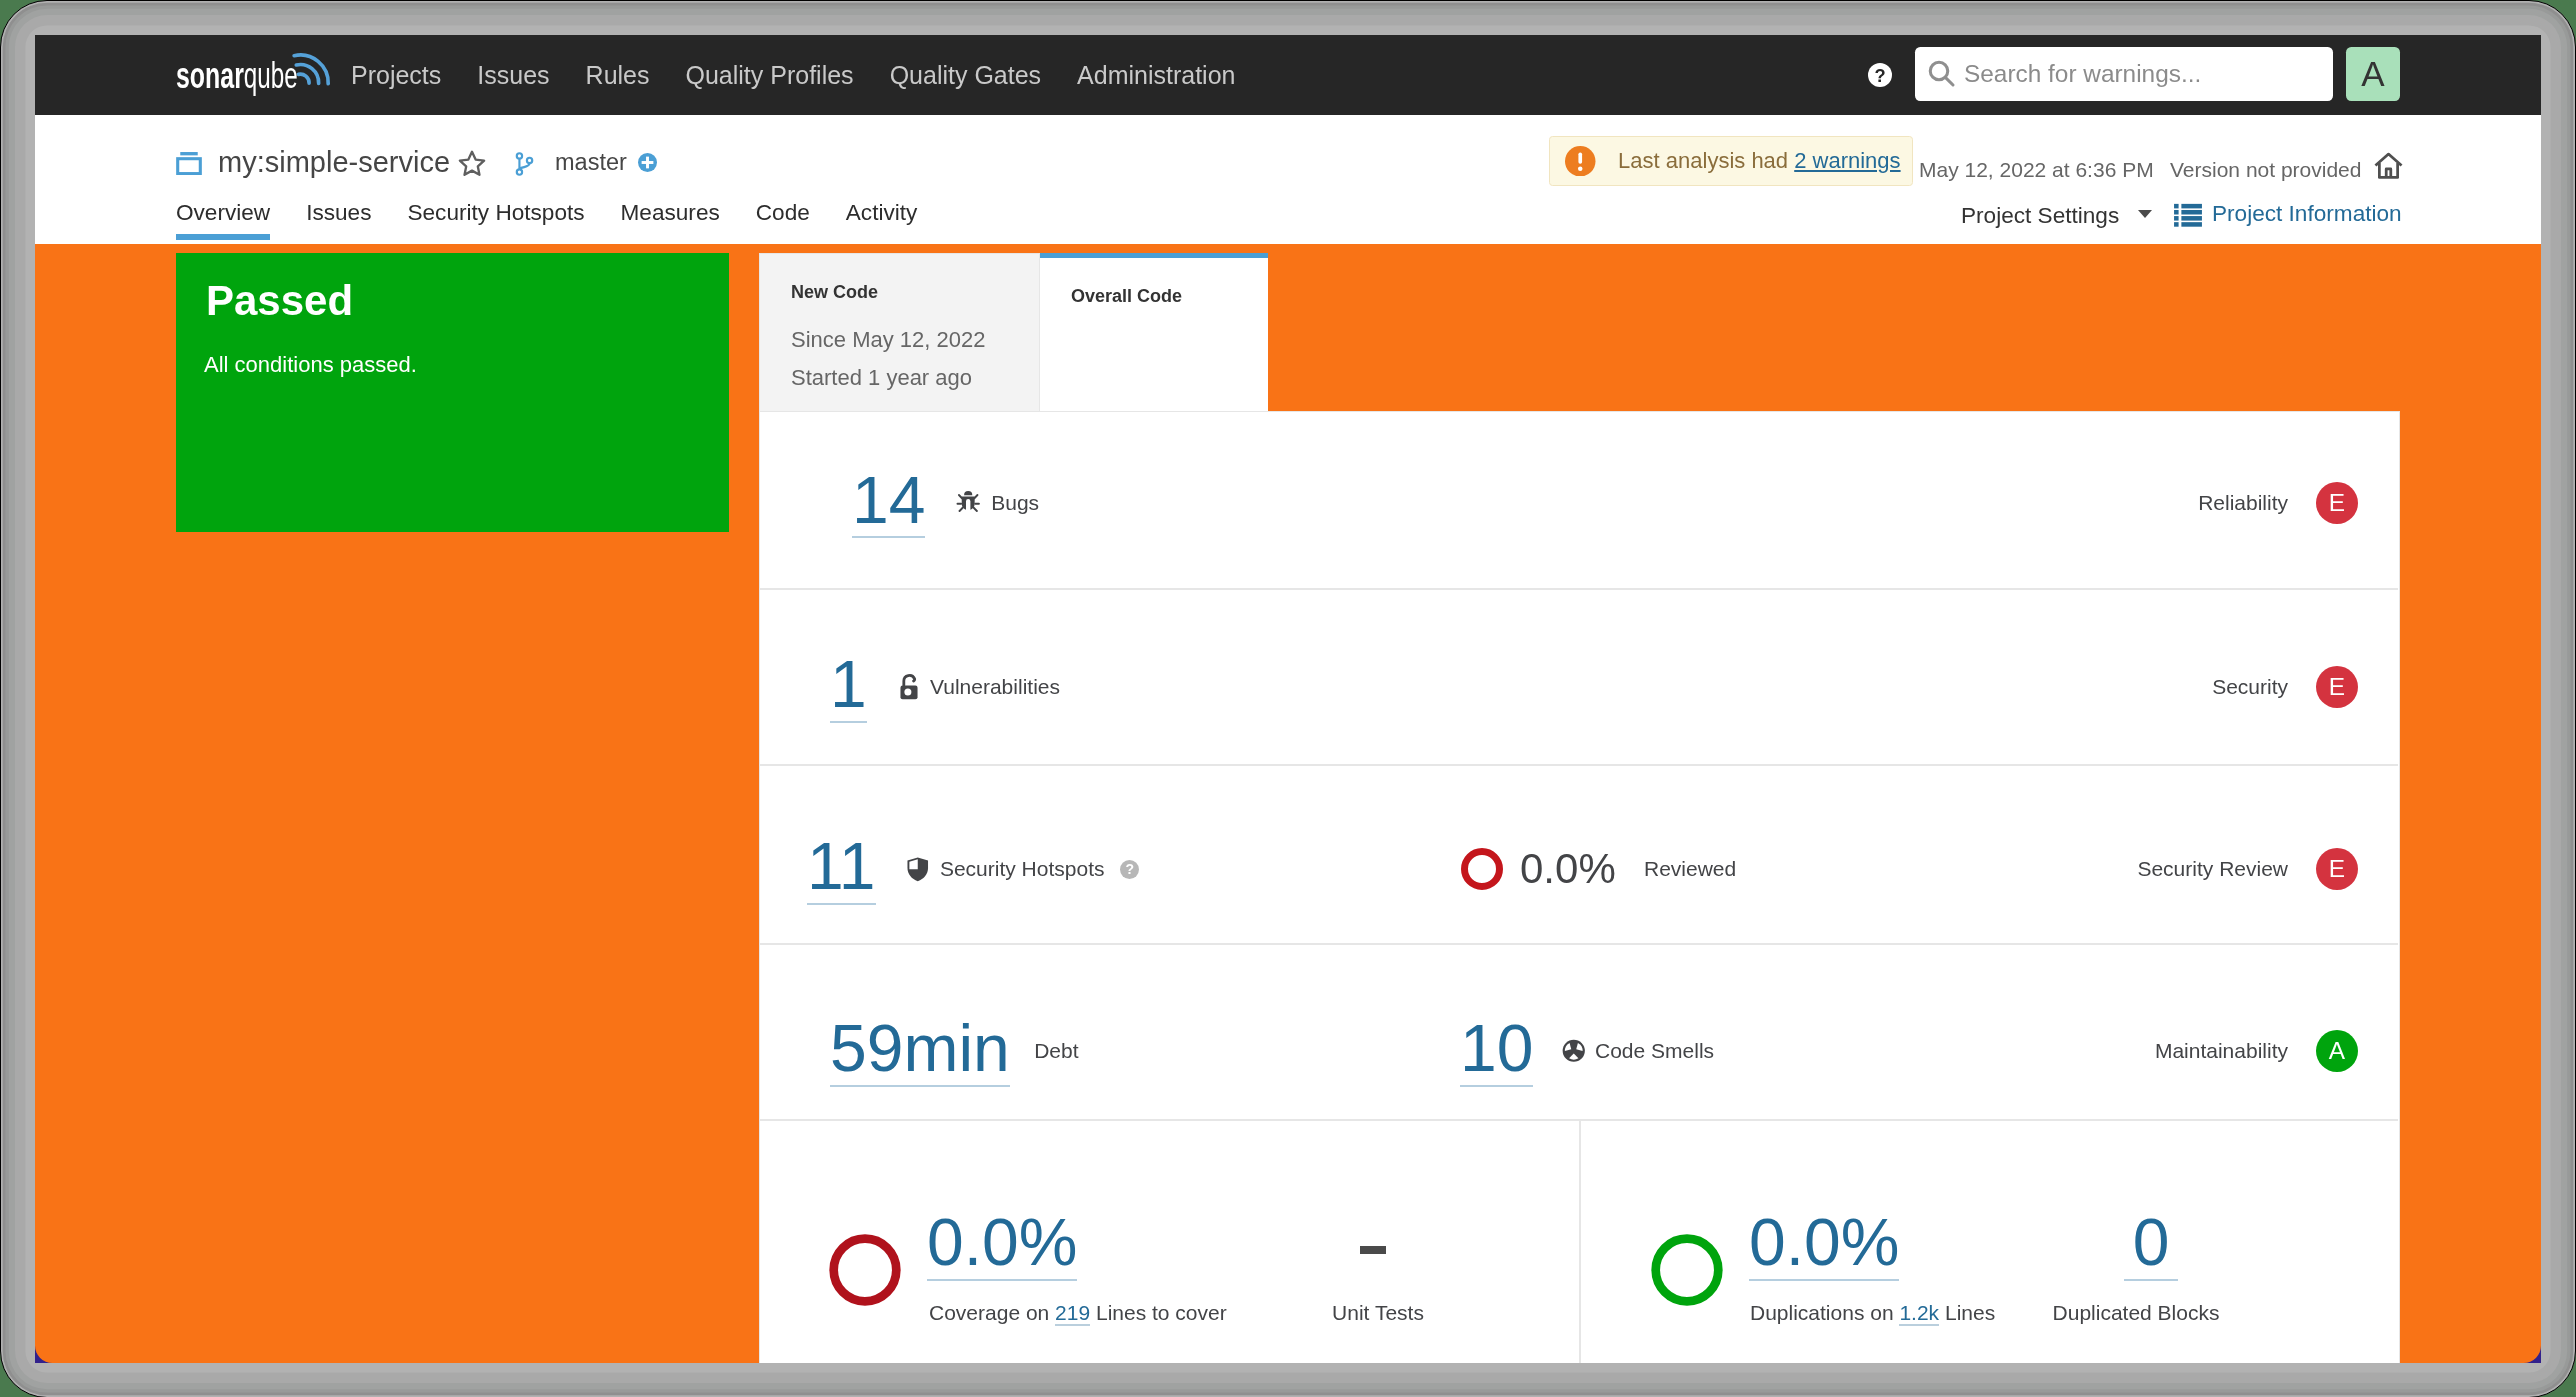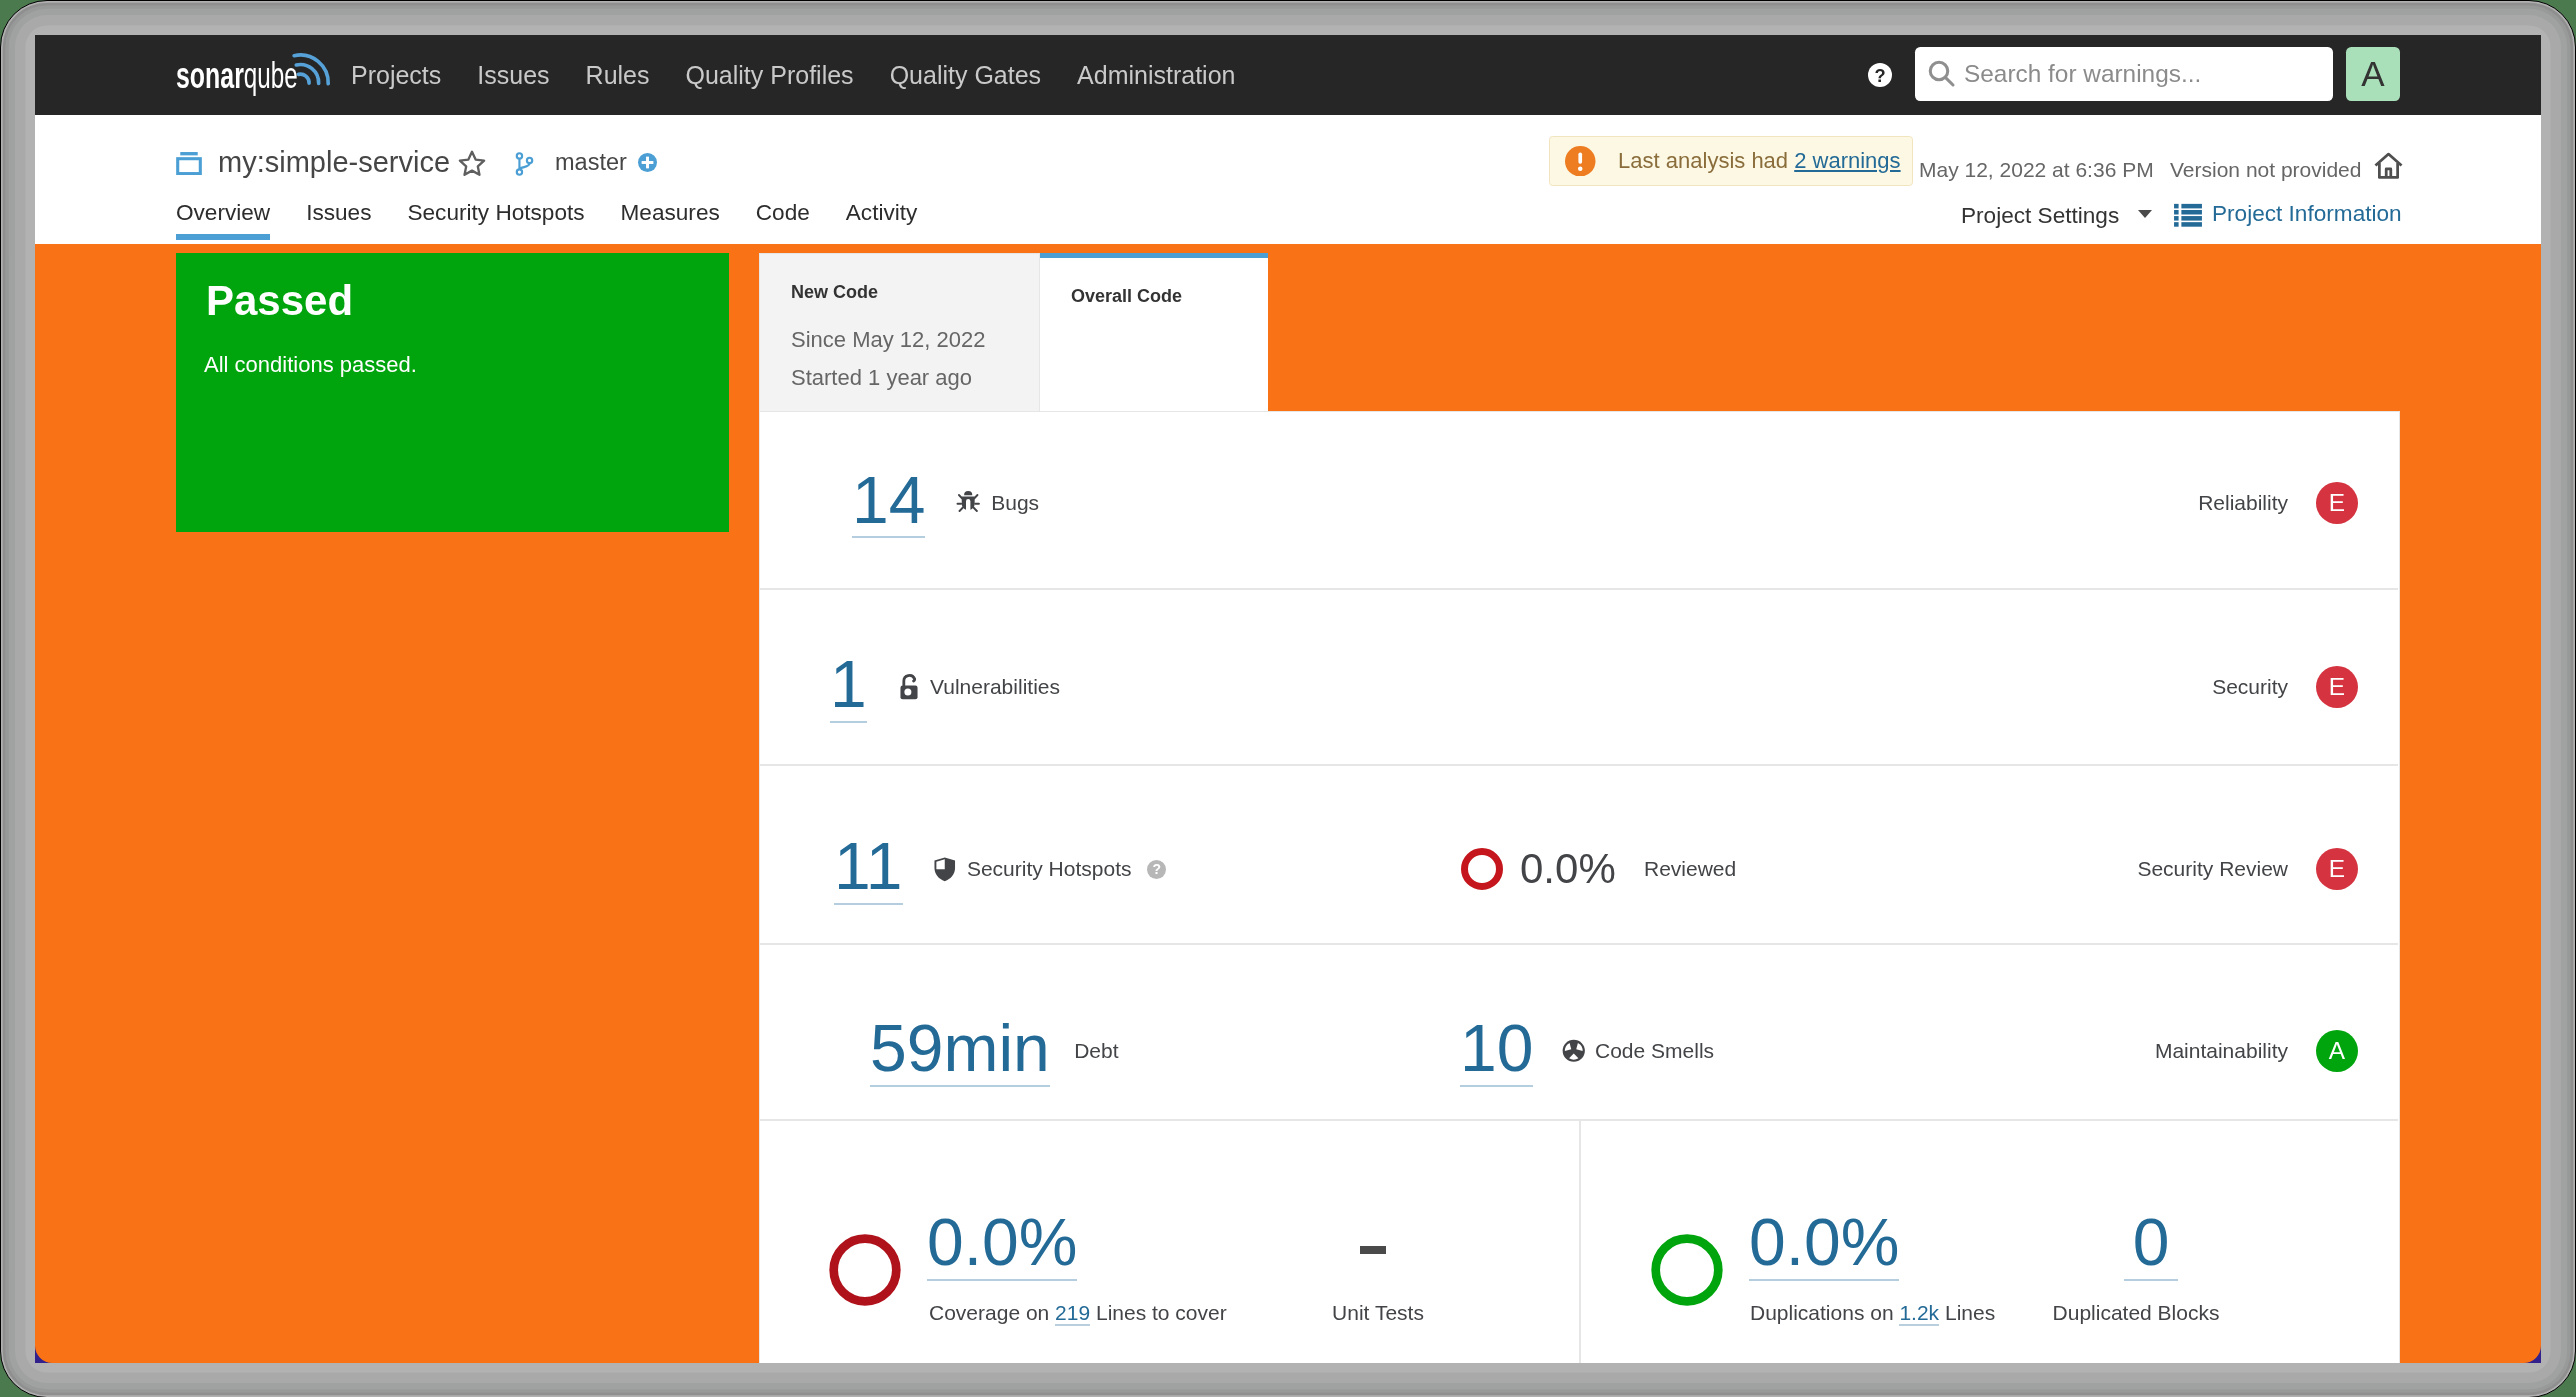--- a/index.html
+++ b/index.html
@@ -215,40 +215,40 @@
           <circle cx="6.2" cy="13.6" r="2.5" fill="#fff"></circle>
         </svg>
         <span class="lbl" style="margin-left:11.3px">Vulnerabilities</span>
         <div class="rating" style="right:40px">
             <span class="lbl">Security</span>
             <span class="badge bE">E</span>
           </div>
       </div>
 
       <div class="mrow" style="top:369px; height:176px;">
-        <span class="num" style="margin-left:74px">11</span>
+        <span class="num" style="margin-left:47px">11</span>
         <svg width="23.5" height="27" viewBox="0 0 16 18" style="margin-left:30.5px">
           <path d="M8 0.8 L15 2.9 V8 C15 12.2 12.2 15.4 8 17 C3.8 15.4 1 12.2 1 8 V2.9 Z" fill="#434447"></path>
           <path d="M8 2.1 L2.3 3.8 V8.8 H8 Z" fill="#fff"></path>
         </svg>
         <span class="lbl" style="margin-left:10.4px">Security Hotspots</span>
         <span class="qhelp" style="margin-left:15.7px">?</span>
         <svg width="42" height="42" viewBox="0 0 48 48" style="position:absolute;left:701px">
           <circle cx="24" cy="24" r="20" stroke="#c4161c" stroke-width="8" fill="none"></circle>
         </svg>
         <span class="pct48" style="position:absolute;left:760px">0.0%</span>
         <span class="lbl" style="position:absolute;left:884px">Reviewed</span>
         <div class="rating" style="right:40px">
             <span class="lbl">Security Review</span>
             <span class="badge bE">E</span>
           </div>
       </div>
 
       <div class="mrow" style="top:551px; height:176px;">
-        <span class="num" style="margin-left:110px">59min</span>
+        <span class="num" style="margin-left:70px">59min</span>
         <span class="lbl" style="margin-left:24.4px">Debt</span>
         <span class="num" style="position:absolute;left:700px">10</span>
         <svg width="23.5" height="23.5" viewBox="0 0 18 18" style="position:absolute;left:802px">
           <circle cx="9" cy="9" r="8.5" fill="#434447"></circle>
           <g fill="#fff">
             <path d="M7.1 7.9 L2.2 9.24 A6.8 6.8 0 0 1 5.81 3.0 Z"></path>
             <path d="M10.9 7.9 L12.19 3.0 A6.8 6.8 0 0 1 15.8 9.24 Z"></path>
             <path d="M9 11.2 L12.6 14.77 A6.8 6.8 0 0 1 5.4 14.77 Z"></path>
           </g>
         </svg>

